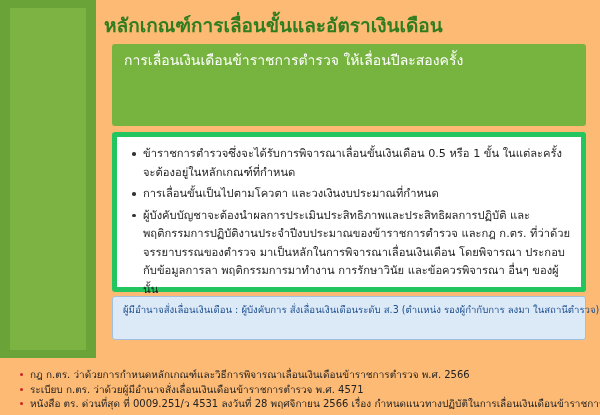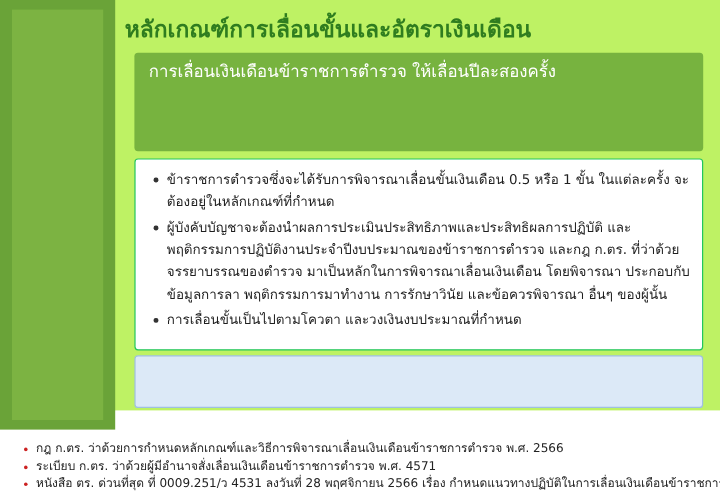--- a/index.html
+++ b/index.html
@@ -9,22 +9,22 @@
   body {
     width: 600px;
     height: 415px;
     background: #ffffff;
     font-family: "DejaVu Sans", sans-serif;
     overflow: hidden;
   }
   #slide {
     position: relative;
     width: 600px;
-    height: 342px;
-    background: #bef264;
+    height: 415px;
+    background: #fdba74;
     box-sizing: border-box;
   }
   
   #left-band {
     position: absolute;
     left: 0;
     top: 0;
     width: 96px;
     height: 358px;
     background: #6aa338;
@@ -89,21 +89,21 @@
     border-radius: 50%;
   }
   
   #body-box {
     position: absolute;
     left: 112px;
     top: 132px;
     width: 474px;
     height: 160px;
     background: #ffffff;
-    border: 1px solid #22c55e;
+    border: 5px solid #22c55e;
     border-radius: 3px;
     box-sizing: border-box;
     padding: 8px 10px 6px 10px;
     color: #1f1f1f;
     font-size: 11.2px;
     line-height: 18.5px;
   }
   #body-box ul {
     margin: 0;
     padding: 0 0 0 16px;
@@ -185,26 +185,30 @@
 
   <div id="title">หลักเกณฑ์การเลื่อนขั้นและอัตราเงินเดือน</div>
 
   <div id="green-box">
     <div class="line0">การเลื่อนเงินเดือนข้าราชการตำรวจ ให้เลื่อนปีละสองครั้ง</div>
   </div>
 
   <div id="body-box">
     <ul>
       <li>ข้าราชการตำรวจซึ่งจะได้รับการพิจารณาเลื่อนขั้นเงินเดือน 0.5 หรือ 1 ขั้น ในแต่ละครั้ง จะต้องอยู่ในหลักเกณฑ์ที่กำหนด</li>
+      <li>การเลื่อนขั้นเป็นไปตามโควตา และวงเงินงบประมาณที่กำหนด</li>
       <li>ผู้บังคับบัญชาจะต้องนำผลการประเมินประสิทธิภาพและประสิทธิผลการปฏิบัติ และ พฤติกรรมการปฏิบัติงานประจำปีงบประมาณของข้าราชการตำรวจ และกฎ ก.ตร. ที่ว่าด้วย จรรยาบรรณของตำรวจ มาเป็นหลักในการพิจารณาเลื่อนเงินเดือน โดยพิจารณา ประกอบกับข้อมูลการลา พฤติกรรมการมาทำงาน การรักษาวินัย และข้อควรพิจารณา อื่นๆ ของผู้นั้น</li>
-      <li>การเลื่อนขั้นเป็นไปตามโควตา และวงเงินงบประมาณที่กำหนด</li>
     </ul>
   </div>
 
   <div id="auth-box">
+    <div class="auth-row">
+      <span class="auth-label">ผู้มีอำนาจสั่งเลื่อนเงินเดือน :</span>
+      <span class="auth-val">ผู้บังคับการ สั่งเลื่อนเงินเดือนระดับ ส.3 (ตำแหน่ง รองผู้กำกับการ ลงมา ในสถานีตำรวจ)</span>
+    </div>
   </div>
 
   <div id="footnotes">
     <div class="fn">กฎ ก.ตร. ว่าด้วยการกำหนดหลักเกณฑ์และวิธีการพิจารณาเลื่อนเงินเดือนข้าราชการตำรวจ พ.ศ. 2566</div>
     <div class="fn">ระเบียบ ก.ตร. ว่าด้วยผู้มีอำนาจสั่งเลื่อนเงินเดือนข้าราชการตำรวจ พ.ศ. 4571</div>
     <div class="fn">หนังสือ ตร. ด่วนที่สุด ที่ 0009.251/ว 4531 ลงวันที่ 28 พฤศจิกายน 2566 เรื่อง กำหนดแนวทางปฏิบัติในการเลื่อนเงินเดือนข้าราชการตำรวจและเลื่อนขั้นค่าจ้างลูกจ้างประจำ</div>
   </div>
 
 </div>
 

